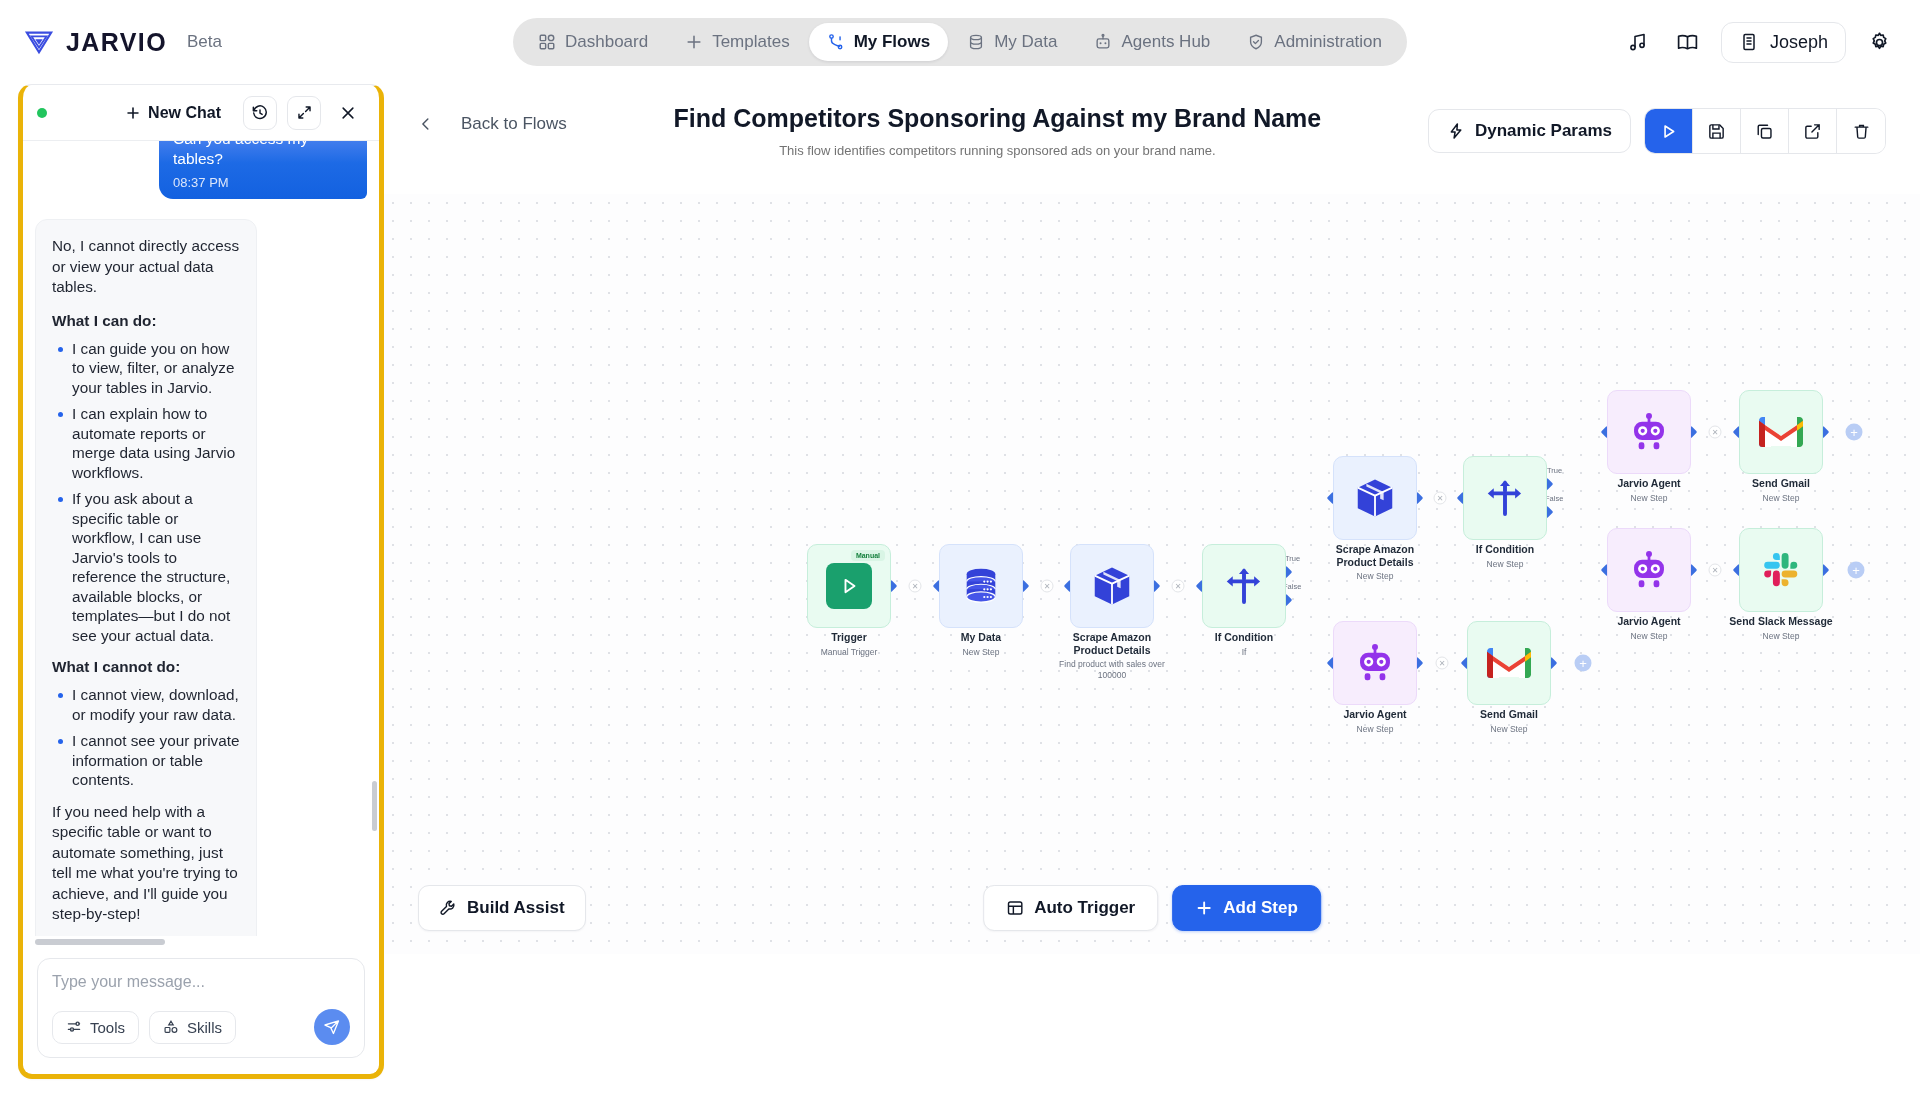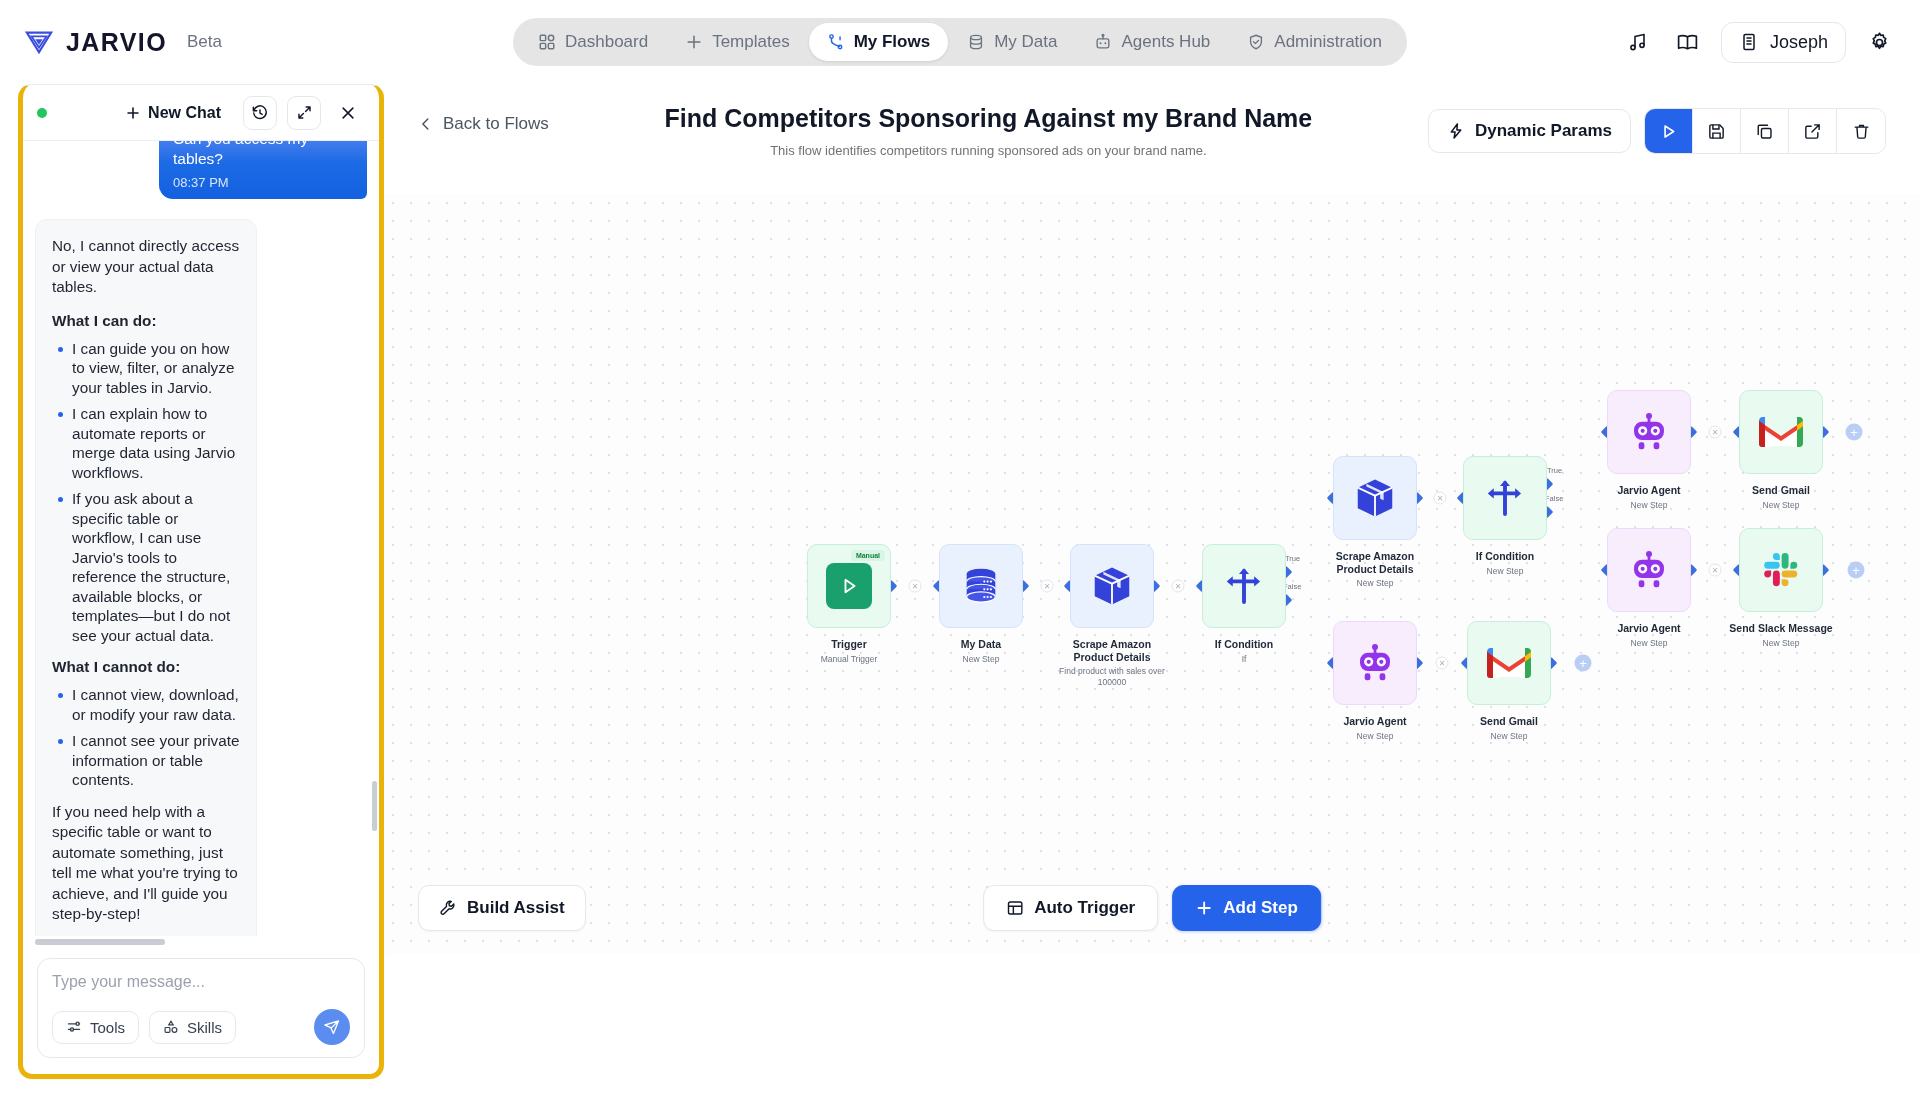--- a/index.html
+++ b/index.html
@@ -141,21 +141,21 @@
   }
 
   
   .canvas-wrap { flex: 1; position: relative; min-width: 0; }
   .flow-header {
     height: 110px; padding: 18px 34px 0;
     display: flex; align-items: flex-start; background: #fff;
     position: relative; z-index: 10;
   }
   .back-link {
-    display: flex; align-items: center; gap: 9px;
+    display: flex; align-items: center; gap: 27px;
     font-size: 17px; color: #4b5563; cursor: pointer; padding-top: 12px; white-space: nowrap;
   }
   .title-block { flex: 1; text-align: center; padding: 0 20px; }
   .flow-title { font-size: 25px; font-weight: 700; color: #111827; line-height: 32px; }
   .flow-sub { font-size: 13px; color: #737373; line-height: 23px; margin-top: 5px; max-width: 560px; margin-left: auto; margin-right: auto; }
   .header-actions { display: flex; align-items: center; gap: 13px; padding-top: 6px; }
   .dyn-btn {
     display: flex; align-items: center; gap: 10px;
     border: 1px solid #e5e7eb; border-radius: 11px; background: #fff;
     padding: 11px 18px; font-size: 17px; font-weight: 700; color: #111827; cursor: pointer; white-space: nowrap;
@@ -181,21 +181,21 @@
   .node-box {
     width: 84px; height: 84px; border-radius: 10px;
     display: flex; align-items: center; justify-content: center;
     position: relative; cursor: pointer;
   }
   .node-box.blue  { background: #eaf1fe; border: 1px solid #d5e2fb; }
   .node-box.purple{ background: #f7edfd; border: 1px solid #ecdafa; }
   .node-box.mint  { background: #e9fbf1; border: 1px solid #c6eedb; }
   .node-label {
     text-align: center; font-size: 10.5px; font-weight: 700; color: #1f2937;
-    margin-top: 10px; line-height: 12.5px; width: 120px; margin-left: -18px;
+    margin-top: 3px; line-height: 12.5px; width: 120px; margin-left: -18px;
   }
   .node-sub {
     text-align: center; font-size: 8.5px; color: #6b7280; margin-top: 3px;
     line-height: 10.5px; width: 130px; margin-left: -23px;
   }
   .badge-manual {
     position: absolute; top: 5px; right: 5px;
     background: #d9f5e5; color: #15803d; font-size: 7px;
     padding: 2px 5px; border-radius: 4px; font-weight: 600;
   }

